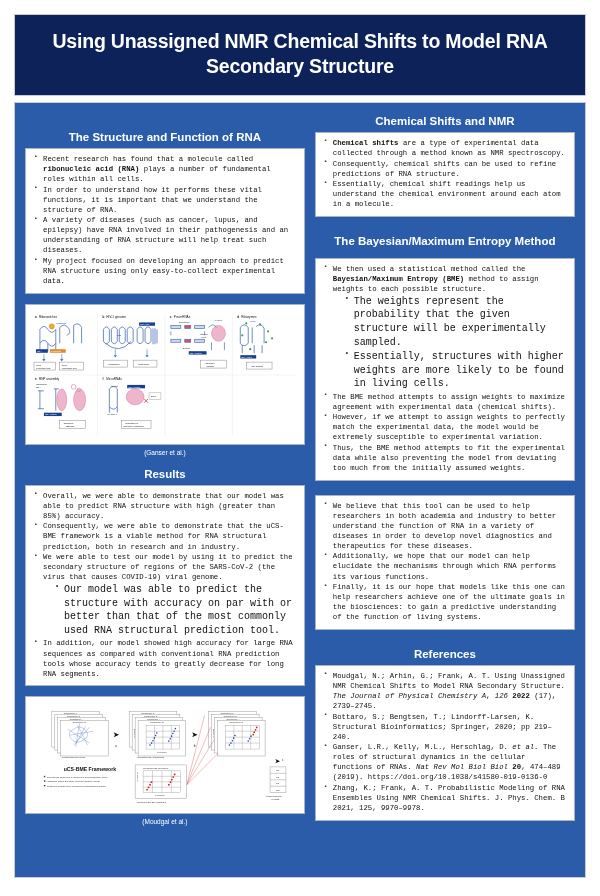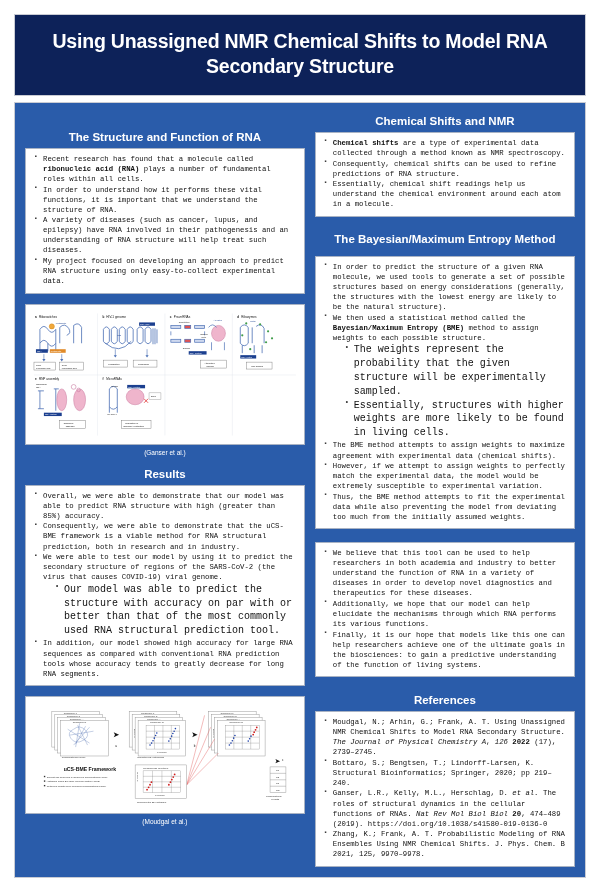--- a/index.html
+++ b/index.html
@@ -526,21 +526,20 @@
             <li>Essentially, chemical shift readings help us understand the chemical environment around each atom in a molecule.</li>
           </ul>
       </div>
 
       <div class="spacer-lg"></div>
 
       <div class="section-head">The Bayesian/Maximum Entropy Method</div>
       <div class="spacer-sm"></div>
       <div class="box">
         <ul class="bul">
-            <li>In order to predict the structure of a given RNA molecule, we used tools to generate a set of possible structures based on energy considerations (generally, the structures with the lowest energy are likely to be the natural structure).</li>
             <li>We then used a statistical method called the <b>Bayesian/Maximum Entropy (BME)</b> method to assign weights to each possible structure.<ul class="sub">
                 <li>The weights represent the probability that the given structure will be experimentally sampled.</li>
                 <li>Essentially, structures with higher weights are more likely to be found in living cells.</li>
               </ul></li>
             <li>The BME method attempts to assign weights to maximize agreement with experimental data (chemical shifts).</li>
             <li>However, if we attempt to assign weights to perfectly match the experimental data, the model would be extremely susceptible to experimental variation.</li>
             <li>Thus, the BME method attempts to fit the experimental data while also preventing the model from deviating too much from the initially assumed weights.</li>
           </ul>
       </div>
 

